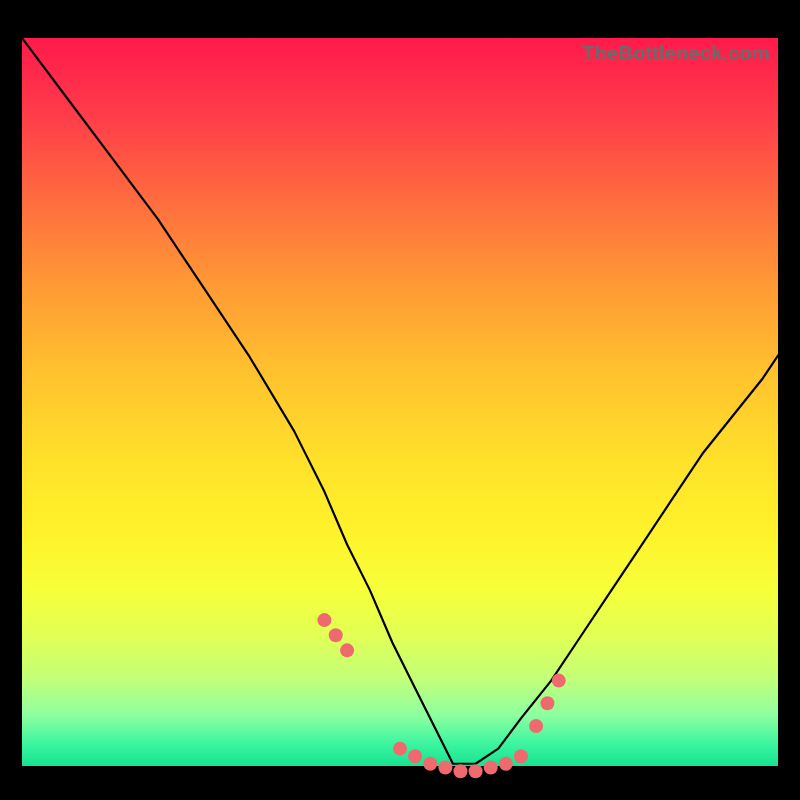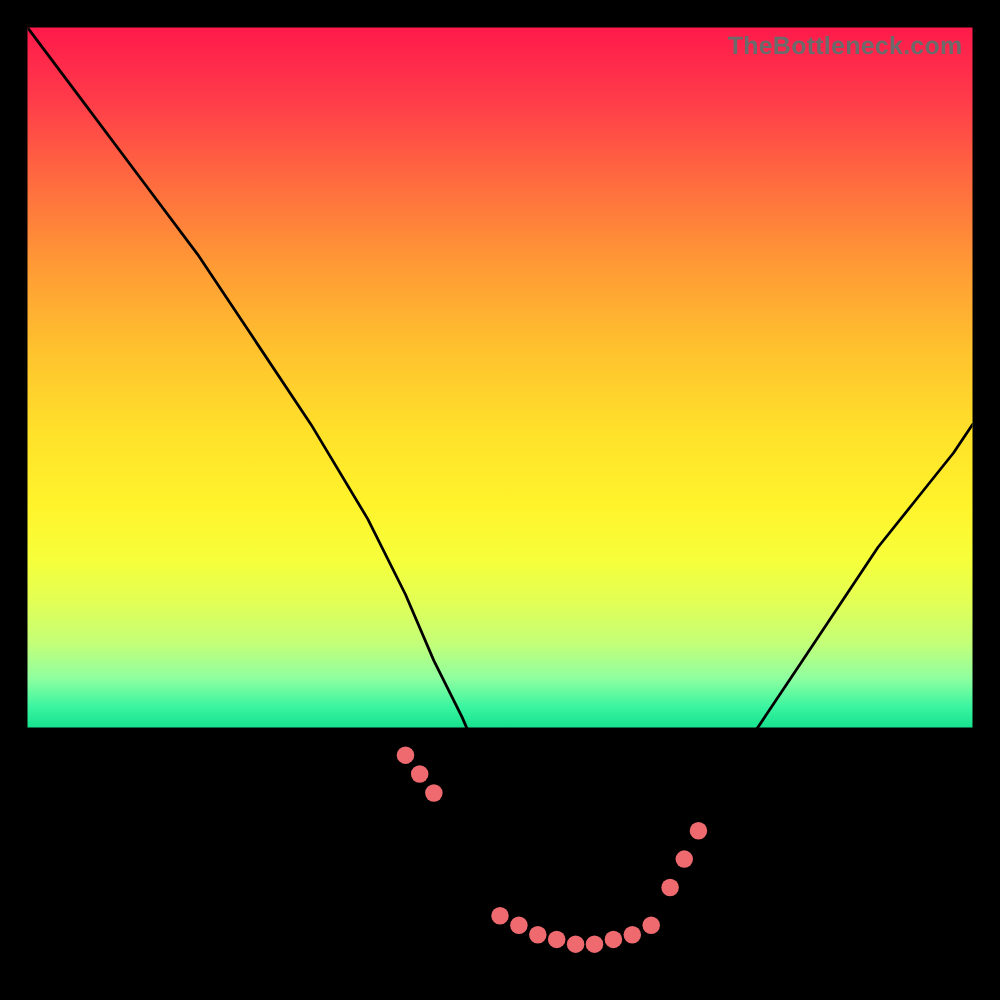--- a/index.html
+++ b/index.html
@@ -6,23 +6,23 @@
   html, body { width: 800px; height: 800px; overflow: hidden; background: #000; }
   .stage {
     position: relative;
     width: 800px;
     height: 800px;
     background: #000;
   }
   .plot {
     position: absolute;
     left: 22px;
-    top: 22px;
+    top: 38px;
     width: 756px;
-    height: 560px;
+    height: 728px;
     background: linear-gradient(to bottom,
       #ff1a4b 0%,
       #ff3a4a 10%,
       #ff6b3f 22%,
       #ff9a35 34%,
       #ffc22e 46%,
       #ffe12a 58%,
       #fff32b 68%,
       #f6ff3a 76%,
       #e2ff55 82%,

